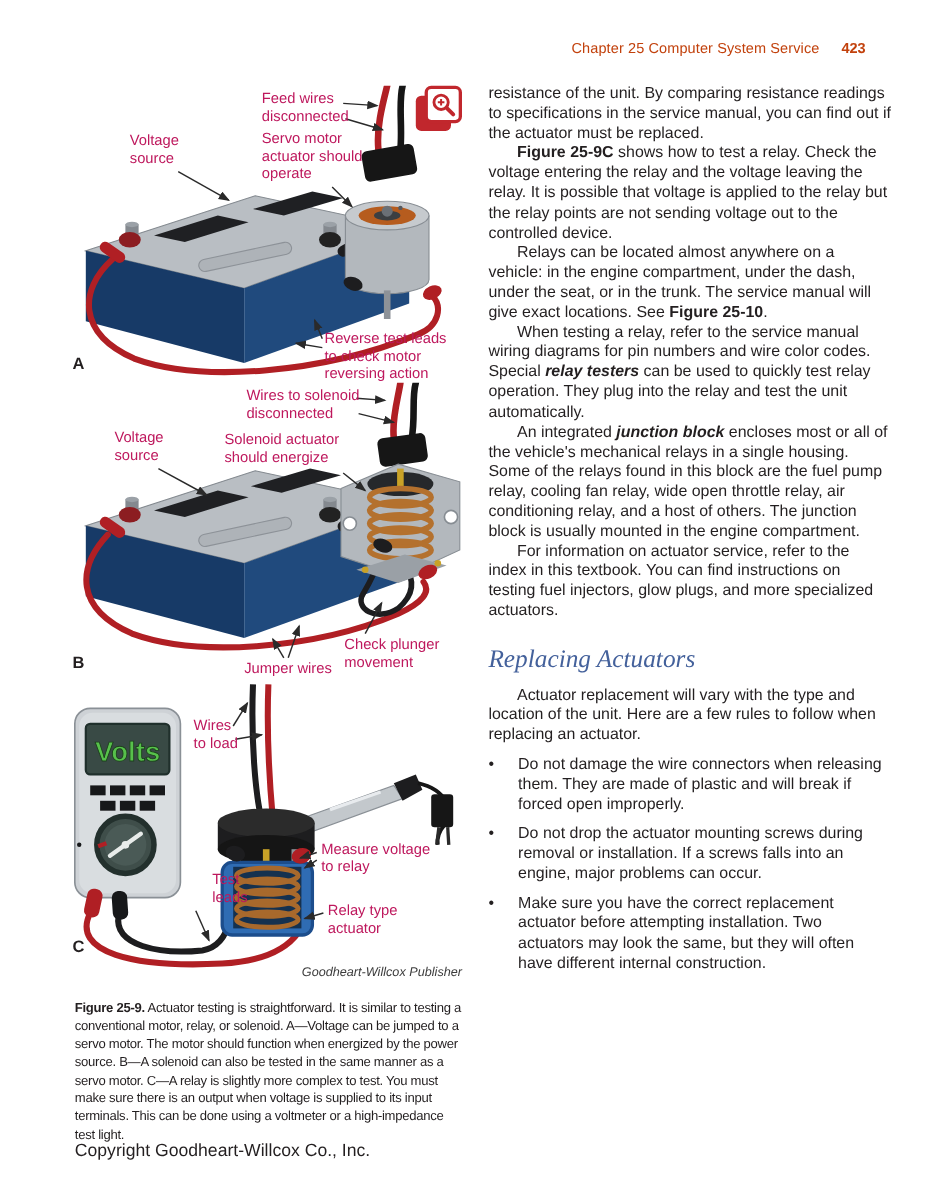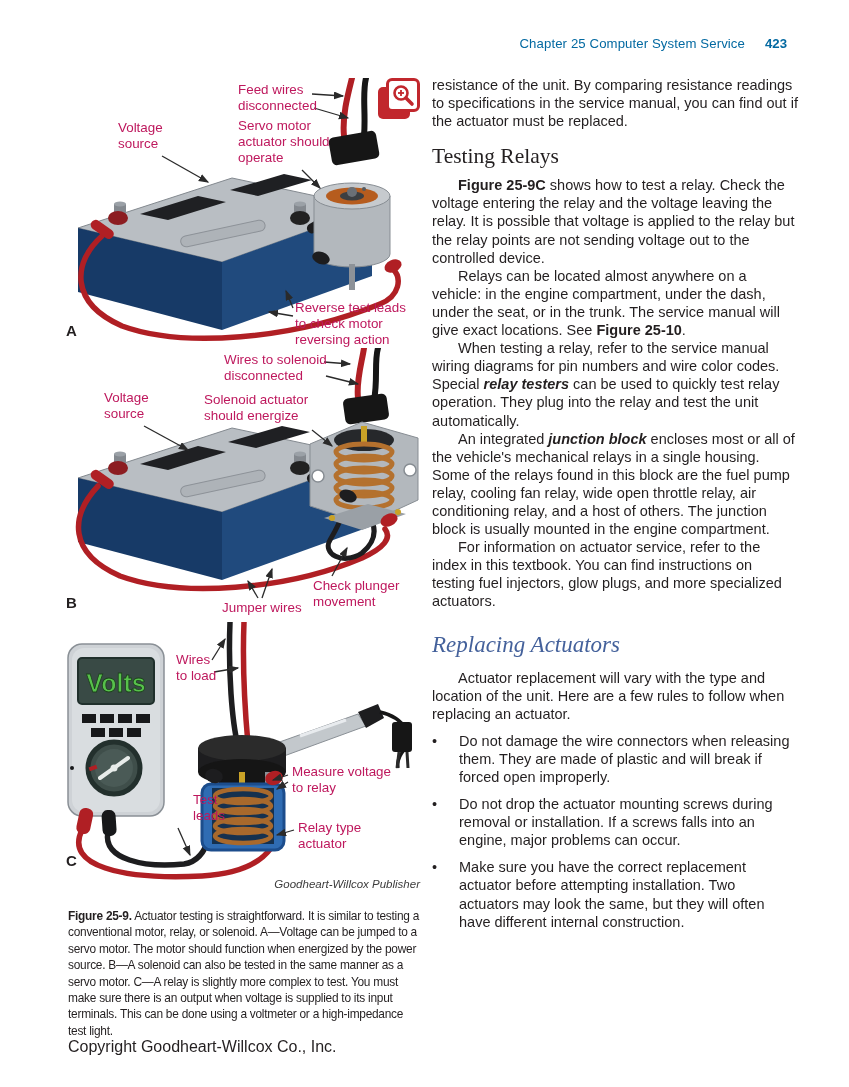--- a/index.html
+++ b/index.html
@@ -1,25 +1,25 @@
 <!DOCTYPE html>
 <html><head>
 <meta charset="utf-8">
 <style>
   html,body{margin:0;padding:0;background:#ffffff;}
   .page{position:relative;width:849px;height:1087px;background:#fff;overflow:hidden;
         font-family:"Liberation Sans",sans-serif;color:#231f20;}
 
   
-  .page-header{position:absolute;top:36px;right:62px;font-size:13.2px;color:#0369a1;}
+  .page-header{position:absolute;top:36px;right:62px;font-size:13.2px;color:#c2410c;}
   .page-header .chapter{letter-spacing:.1px;}
   .page-header .pagenum{font-weight:bold;margin-left:20px;}
 
   
-  .text-col{position:absolute;left:432px;top:76px;width:366px;
+  .text-col{position:absolute;left:444px;top:76px;width:366px;
             font-size:14.5px;line-height:18.1px;color:#231f20;text-align:left;}
   .text-col p{margin:0;}
   .text-col p.ind{text-indent:26px;}
   h2.h-serif{font-family:"Liberation Serif",serif;font-weight:400;font-size:21.5px;
              line-height:24px;margin:14px 0 8px;color:#231f20;}
   h2.h-blue{font-family:"Liberation Serif",serif;font-weight:400;font-style:italic;
             font-size:23px;line-height:26px;margin:21px 0 11px;color:#44619b;}
   .bi{font-weight:bold;font-style:italic;}
   ul.rules{list-style:none;margin:5px 0 0;padding:0;}
   ul.rules li{display:flex;margin-top:9px;}
@@ -291,21 +291,20 @@
 actuator</div>
     <div class="panel-letter" style="left:4px;top:230px;">C</div>
   </div>
 
   <div class="credit">Goodheart-Willcox Publisher</div>
   <p class="caption"><b>Figure 25-9.</b><span> Actuator testing is straightforward. It is similar to testing a conventional motor, relay, or solenoid. A—Voltage can be jumped to a servo motor. The motor should function when energized by the power source. B—A solenoid can also be tested in the same manner as a servo motor. C—A relay is slightly more complex to test. You must make sure there is an output when voltage is supplied to its input terminals. This can be done using a voltmeter or a high-impedance test light.</span></p>
 
   <div class="text-col">
     <p>resistance of the unit. By comparing resistance readings to specifications in the service manual, you can find out if the actuator must be replaced.</p>
 
-    <h2 class="h-serif">Testing Relays</h2>
 
     <p class="ind"><b>Figure 25-9C</b><span> shows how to test a relay. Check the voltage entering the relay and the voltage leaving the relay. It is possible that voltage is applied to the relay but the relay points are not sending voltage out to the controlled device.</span></p>
 
 
     <p class="ind"><span>Relays can be located almost anywhere on a vehicle: in the engine compartment, under the dash, under the seat, or in the trunk. The service manual will give exact locations. See </span><b>Figure 25-10</b><span>.</span></p>
 
     <p class="ind"><span>When testing a relay, refer to the service manual wiring diagrams for pin numbers and wire color codes. Special </span><span class="bi">relay testers</span><span> can be used to quickly test relay operation. They plug into the relay and test the unit automatically.</span></p>
 
     <p class="ind"><span>An integrated </span><span class="bi">junction block</span><span> encloses most or all of the vehicle's mechanical relays in a single housing. Some of the relays found in this block are the fuel pump relay, cooling fan relay, wide open throttle relay, air conditioning relay, and a host of others. The junction block is usually mounted in the engine compartment.</span></p>
 

